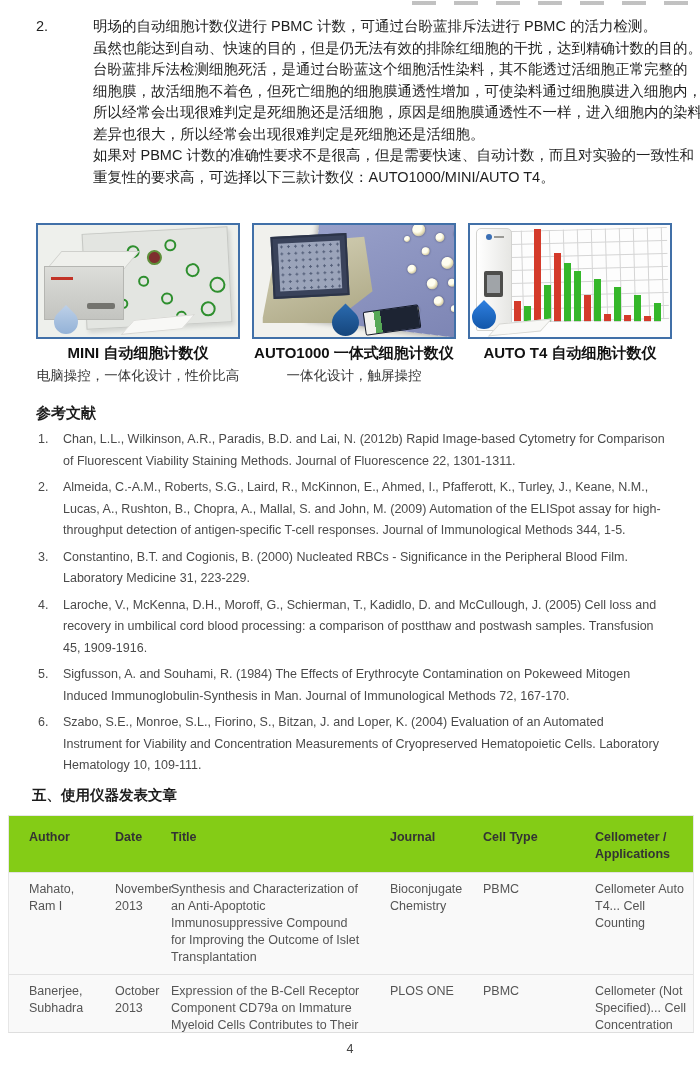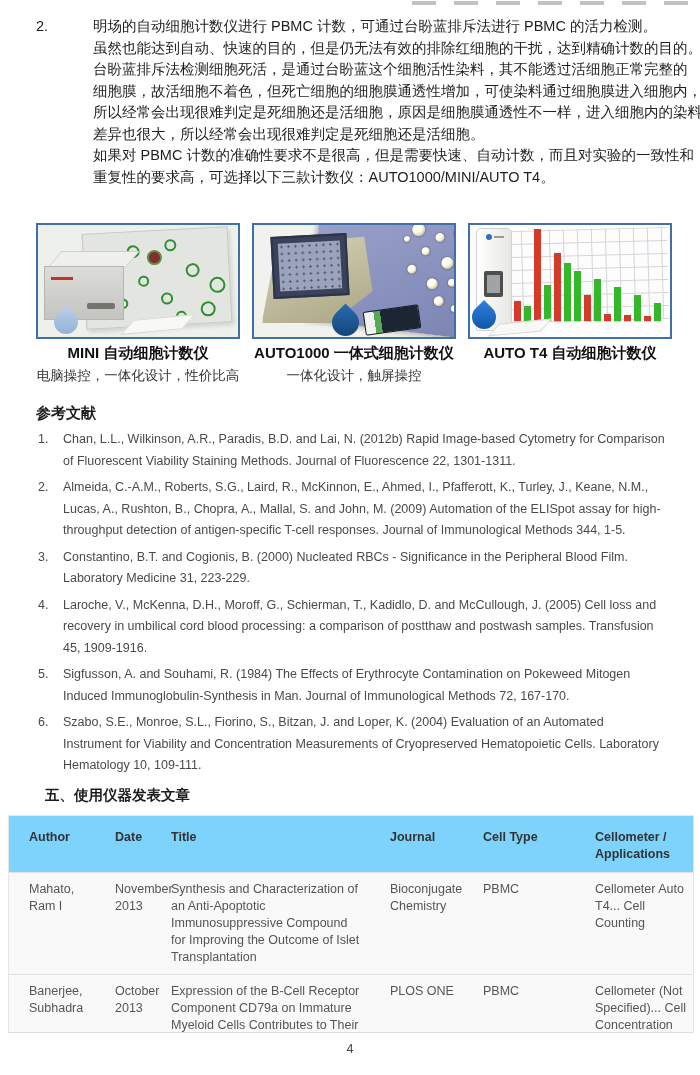--- a/index.html
+++ b/index.html
@@ -80,27 +80,27 @@
   .cap-name{font-size:15px;font-weight:bold;color:#111;}
   .cap-tag{font-size:13.5px;color:#333;margin-top:4px;}
 
   
   .refs-heading{position:absolute;left:36px;top:404px;font-size:15px;font-weight:bold;color:#1c1c1c;}
   .refs{position:absolute;left:38px;top:429px;width:627px;}
   .ref{position:relative;padding-left:25px;margin-bottom:5px;font-size:12.5px;line-height:21.5px;color:#4a4a4a;}
   .ref-num{position:absolute;left:0;top:0;}
 
   
-  .pub-heading{position:absolute;left:45px;top:786px;font-size:14.5px;font-weight:bold;color:#1c1c1c;}
+  .pub-heading{position:absolute;left:32px;top:786px;font-size:14.5px;font-weight:bold;color:#1c1c1c;}
   .tablewrap{position:absolute;left:8px;top:815px;width:684px;height:216px;overflow:hidden;
              background:#f9f9f9;border:1px solid #e6e6e6;border-bottom:1px solid #dedede;}
   table{border-collapse:collapse;table-layout:fixed;width:100%;}
   th,td{vertical-align:top;text-align:left;font-weight:normal;
         font-size:12.5px;line-height:17px;color:#555;padding:8px 6px 8px 20px;}
-  thead th{color:#333;font-weight:bold;padding-top:13px;padding-bottom:9px;background:#7dd3fc;
+  thead th{color:#333;font-weight:bold;padding-top:13px;padding-bottom:9px;background:#84cc16;
            border-bottom:1px solid #e2e2e2;}
   tbody tr{border-bottom:1px solid #e2e2e2;}
 
   .pagenum{position:absolute;top:1042px;left:0;width:700px;text-align:center;font-size:12.5px;color:#444;}
 </style>
 </head>
 <body>
 
 <div class="canvas">
 

